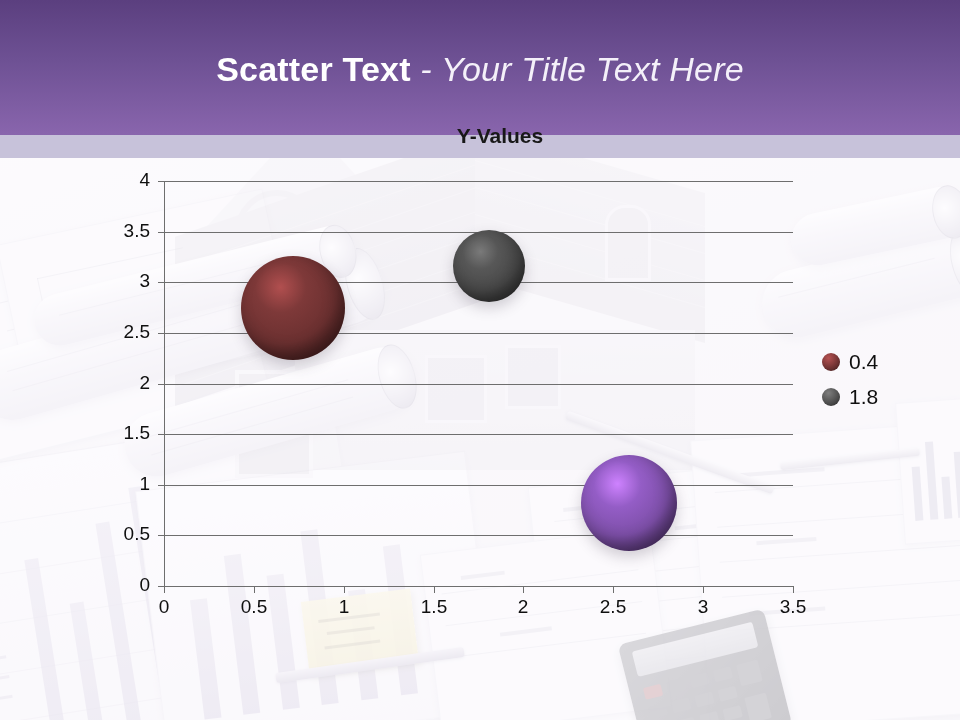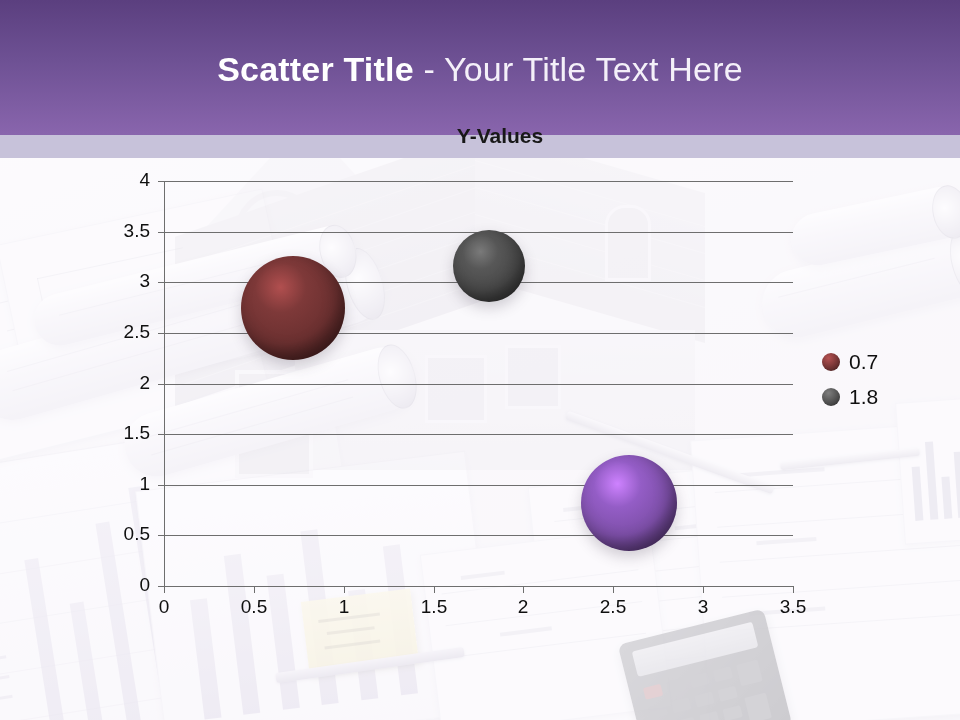--- a/index.html
+++ b/index.html
@@ -235,21 +235,21 @@
   #title {
     position: absolute;
     left: 0; top: 50px; width: 960px;
     text-align: center;
     font-size: 34px;
     color: #ffffff;
     letter-spacing: .2px;
     white-space: nowrap;
   }
   #title .strong { font-weight: bold; }
-  #title .light  { font-weight: normal; color: #f4f0f9; }
+  #title .light  { font-weight: normal; color: #f4f0f9; font-style: italic; }
 
   #subband {
     position: absolute;
     left: 0; top: 135px; width: 960px; height: 23px;
     background: #c7c2da;
   }
 
   #axis-title {
     position: absolute;
     left: 0; top: 124px; width: 1000px;
@@ -481,21 +481,21 @@
 
     <div class="pen" id="pen1"></div>
     <div class="pen" id="pen2"></div>
     <div class="pen" id="pencil"></div>
 
     <div id="veil"></div>
   </div>
 
   <div id="titlebar">
     <div id="title">
-      <span class="strong">Scatter Title</span><span class="light"> - Your Title Text Here</span>
+      <span class="strong">Scatter Text</span><span class="light"> - Your Title Text Here</span>
     </div>
   </div>
   <div id="subband"></div>
 
   <div id="axis-title">Y-Values</div>
 
   <div id="chart">
 
     <div id="gridlines">
         <div class="hgrid" style="left: 164px; top: 586px;"></div>
@@ -552,21 +552,21 @@
 
     <div id="bubbles">
         <div class="bubble" title="0.7" style="left: 293.394px; top: 307.562px; width: 104px; height: 104px; background: radial-gradient(circle at 38% 30%, rgb(177, 79, 79) 0%, rgb(126, 57, 57) 26%, rgb(107, 48, 48) 58%, rgb(59, 26, 26) 92%, rgb(41, 18, 18) 100%); box-shadow: rgba(0, 0, 0, 0.3) -6px -8px 16px inset, rgba(60, 50, 70, 0.22) 0px 6px 14px;"></div>
         <div class="bubble" title="1.8" style="left: 489.283px; top: 266.05px; width: 72px; height: 72px; background: radial-gradient(circle at 38% 30%, rgb(122, 122, 122) 0%, rgb(87, 87, 87) 26%, rgb(74, 74, 74) 58%, rgb(41, 41, 41) 92%, rgb(28, 28, 28) 100%); box-shadow: rgba(0, 0, 0, 0.3) -6px -8px 16px inset, rgba(60, 50, 70, 0.22) 0px 6px 14px;"></div>
         <div class="bubble" title="2.6" style="left: 629.46px; top: 502.975px; width: 96px; height: 96px; background: radial-gradient(circle at 38% 30%, rgb(206, 130, 255) 0%, rgb(148, 93, 198) 26%, rgb(125, 79, 168) 58%, rgb(69, 43, 92) 92%, rgb(48, 30, 64) 100%); box-shadow: rgba(0, 0, 0, 0.3) -6px -8px 16px inset, rgba(60, 50, 70, 0.22) 0px 6px 14px;"></div>
       </div>
 
     <div id="legend">
         <div class="legend-row">
           <div class="legend-dot" style="background: radial-gradient(circle at 36% 28%, rgb(182, 82, 82), rgb(107, 48, 48) 62%, rgb(48, 22, 22));"></div>
-          <div class="legend-text" style="color: rgb(15, 15, 15);">0.7</div>
+          <div class="legend-text" style="color: rgb(15, 15, 15);">0.4</div>
         </div>
         <div class="legend-row">
           <div class="legend-dot" style="background: radial-gradient(circle at 36% 28%, rgb(126, 126, 126), rgb(74, 74, 74) 62%, rgb(33, 33, 33));"></div>
           <div class="legend-text" style="color: rgb(15, 15, 15);">1.8</div>
         </div>
       </div>
   </div>
 
 </div>
 

